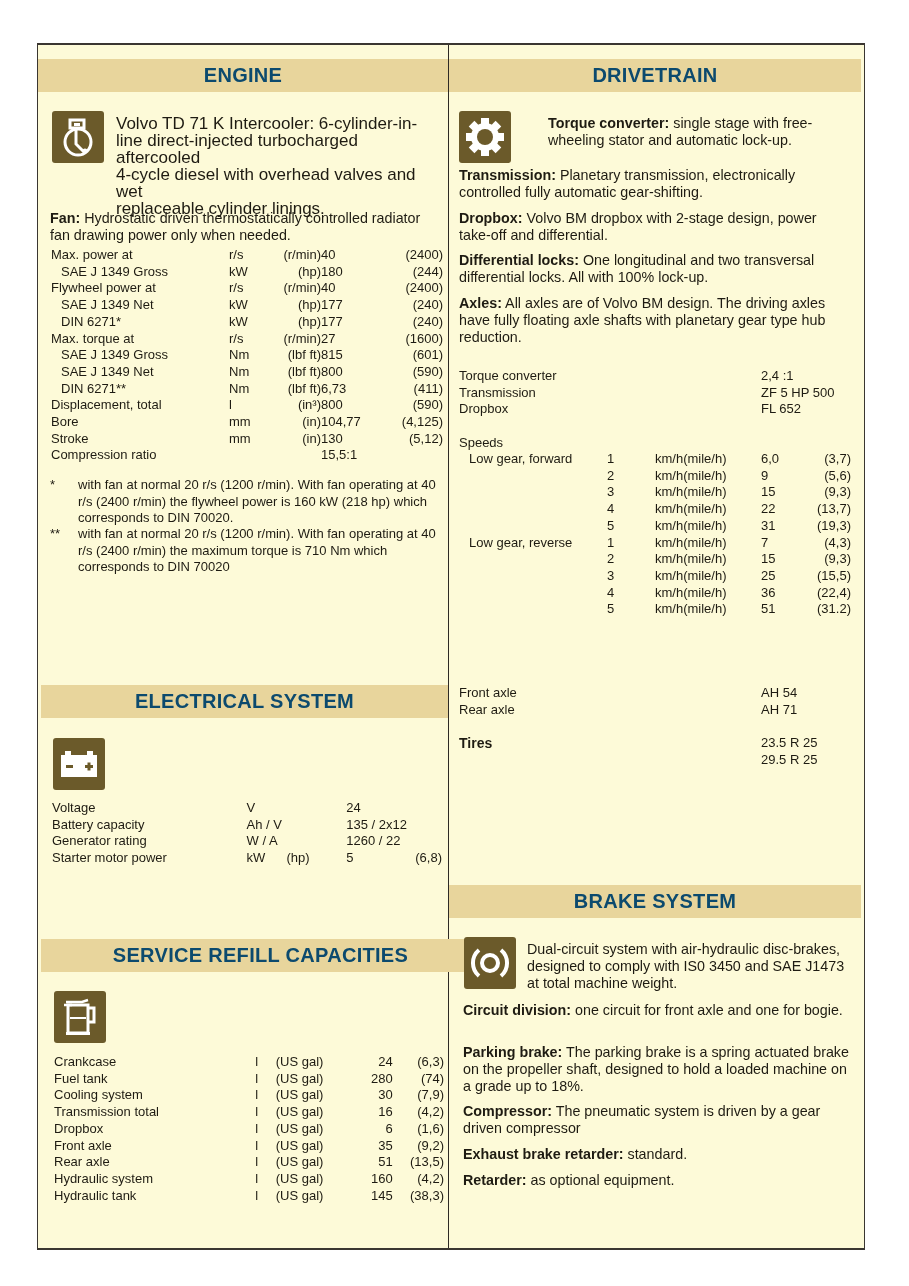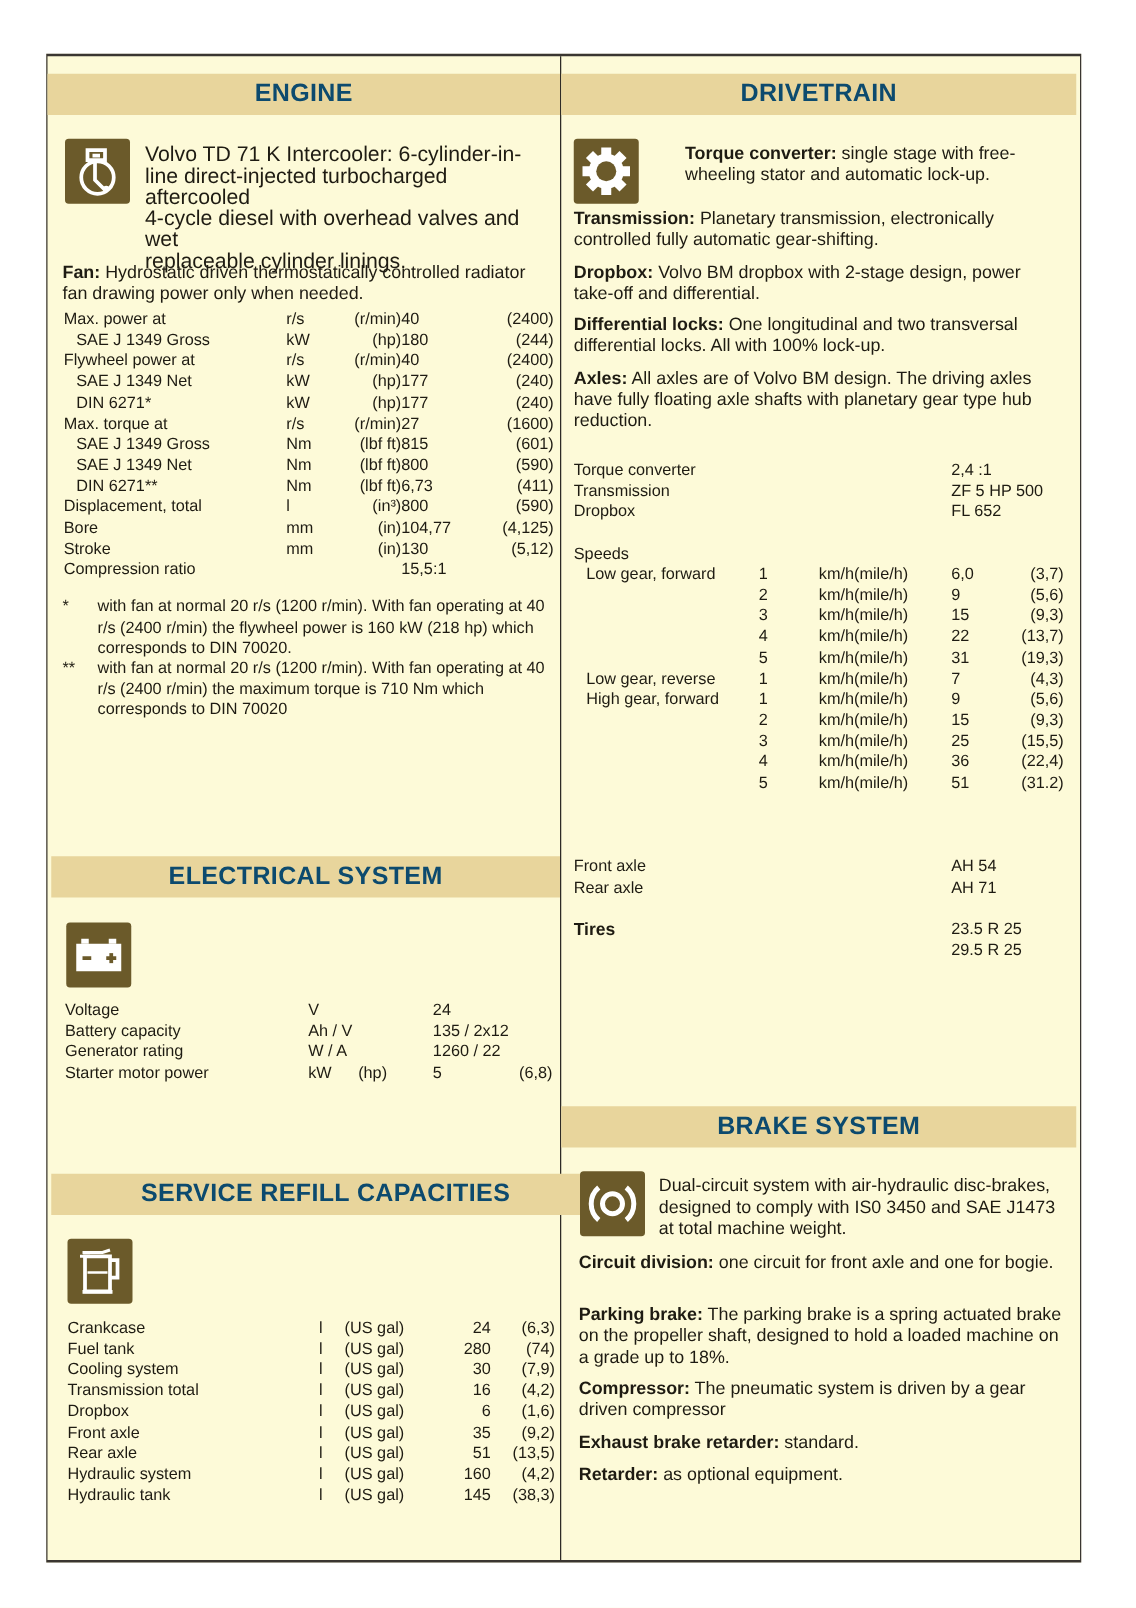--- a/index.html
+++ b/index.html
@@ -404,27 +404,20 @@
             <td class="r">(19,3)</td>
           </tr>
           <tr>
             <td class="ind">Low gear, reverse</td>
             <td>1</td>
             <td>km/h(mile/h)</td>
             <td>7</td>
             <td class="r">(4,3)</td>
           </tr>
           <tr>
-            <td class="ind">High gear, forward</td>
-            <td>1</td>
-            <td>km/h(mile/h)</td>
-            <td>9</td>
-            <td class="r">(5,6)</td>
-          </tr>
-          <tr>
             <td class="ind"></td>
             <td>2</td>
             <td>km/h(mile/h)</td>
             <td>15</td>
             <td class="r">(9,3)</td>
           </tr>
           <tr>
             <td class="ind"></td>
             <td>3</td>
             <td>km/h(mile/h)</td>

